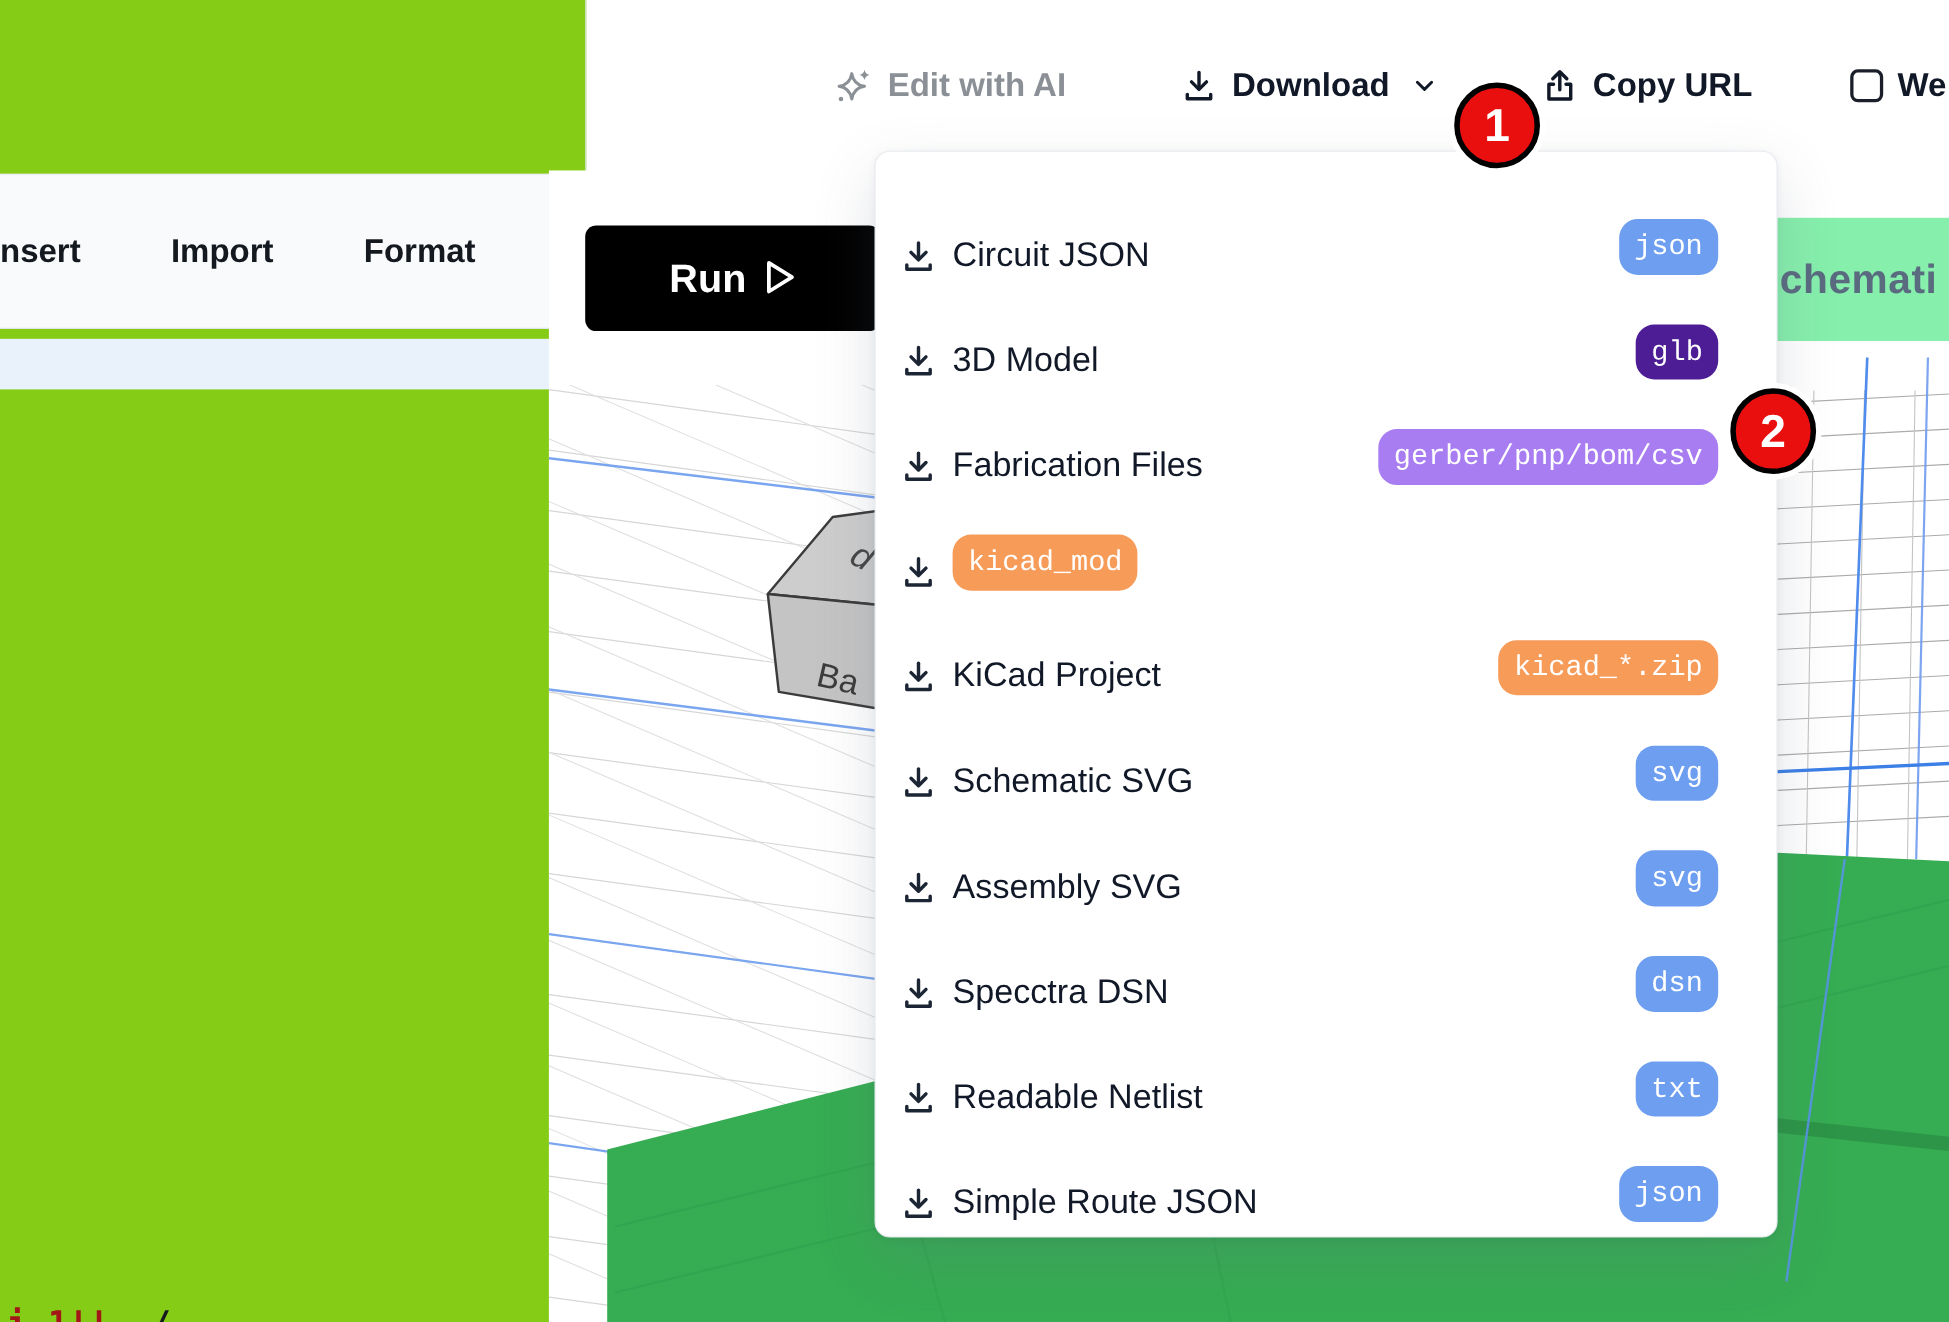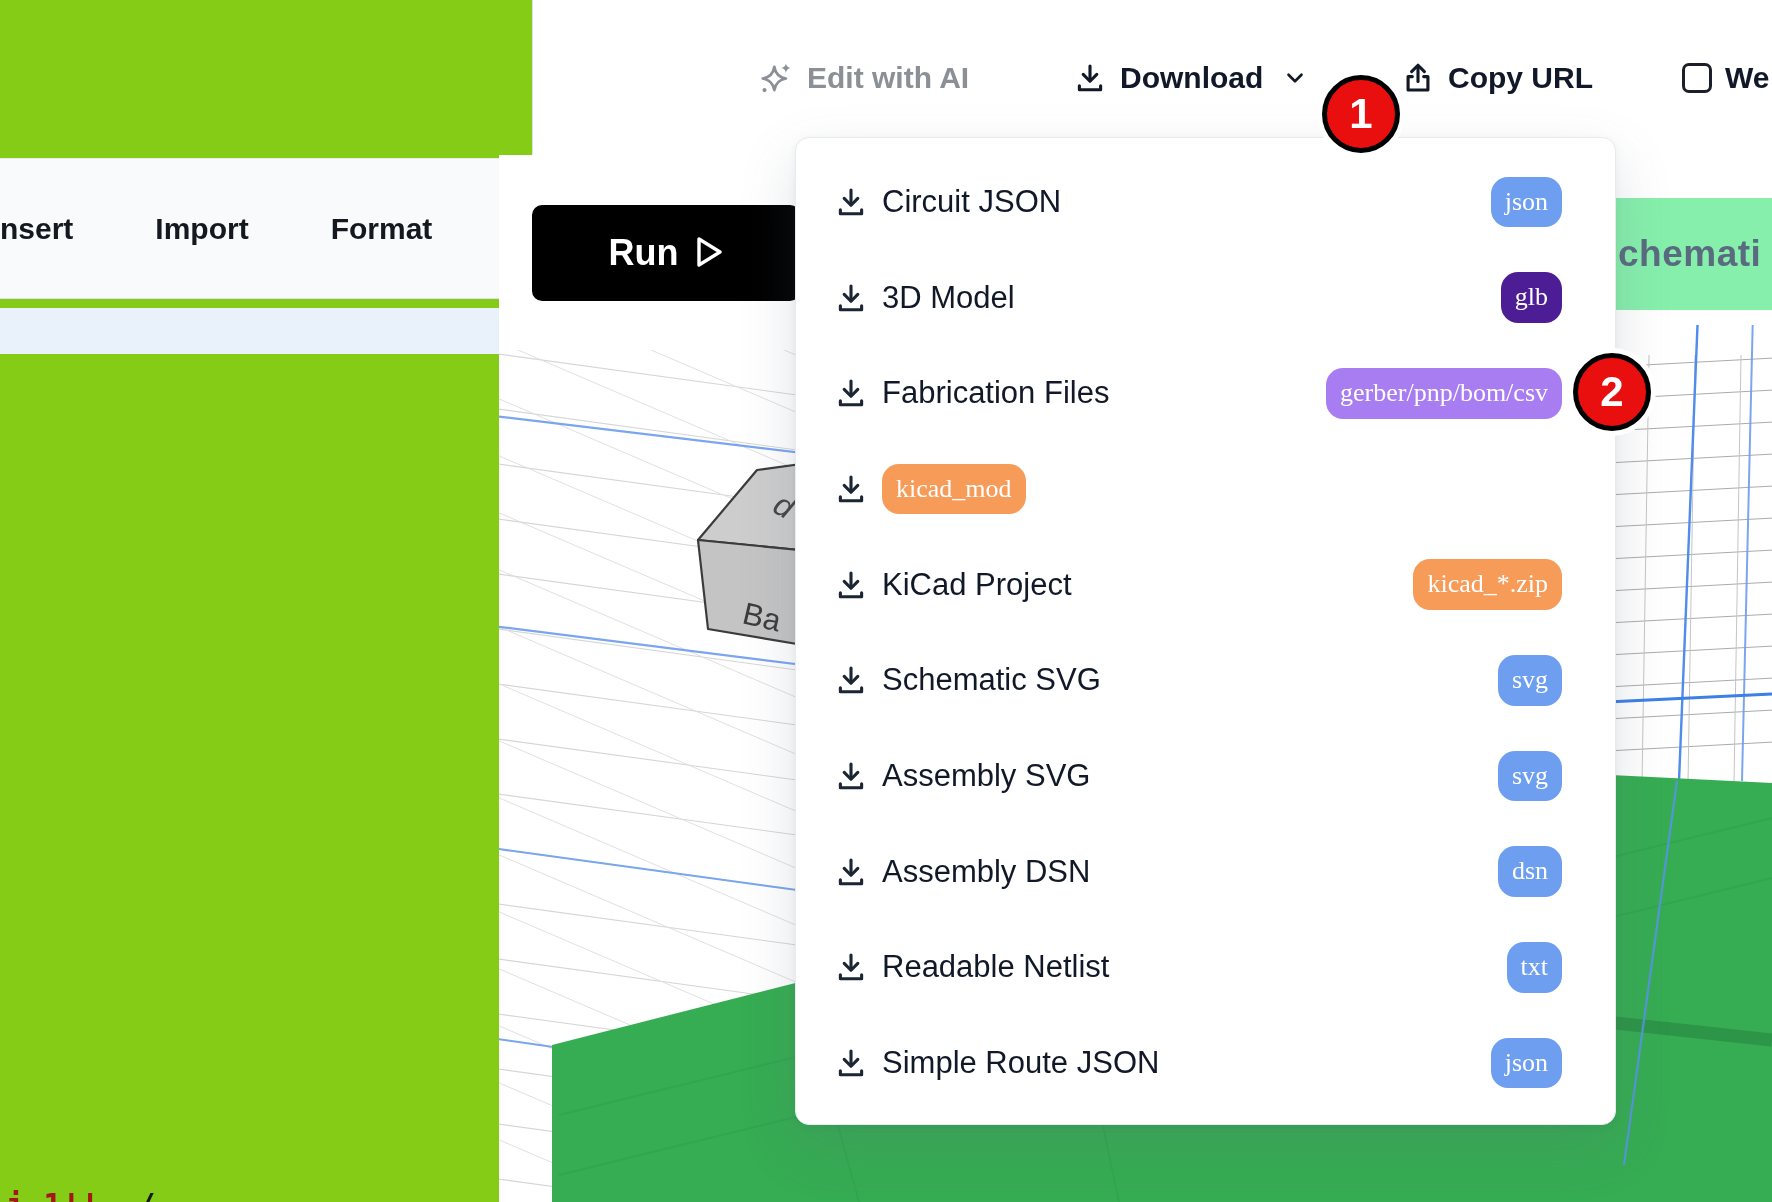--- a/index.html
+++ b/index.html
@@ -29,24 +29,24 @@
   .scene{position:absolute;left:0;top:0;}
   .tabbar{position:absolute;left:1000px;top:43px;right:0;height:112px;background:#86efac;z-index:1;display:flex;align-items:center;}
   .tabbar .tab-label{margin-left:119px;font-size:37px;font-weight:600;color:#5a6b80;letter-spacing:.5px;white-space:nowrap;}
   .run-btn{position:absolute;left:33px;top:50px;width:268px;height:96px;background:#000000;border:none;border-radius:10px;
     display:flex;align-items:center;justify-content:center;gap:18px;z-index:2;cursor:pointer;}
   .run-btn .run-label{color:#ffffff;font-size:36px;font-weight:700;font-family:"Liberation Sans",sans-serif;}
   
   .dropdown{position:absolute;left:795px;top:137px;width:821px;height:988px;background:#ffffff;
     border:1px solid #e7eaf0;border-radius:14px;box-sizing:border-box;padding-top:16px;
     box-shadow:0 22px 55px rgba(90,100,120,.18),0 2px 8px rgba(0,0,0,.05);z-index:10;}
-  .menu-item{height:95.7px;display:flex;align-items:center;padding:0 53px 0 38px;cursor:pointer;}
+  .menu-item{height:95.7px;display:flex;align-items:flex-end;padding:0 53px 0 22px;cursor:pointer;}
   .mi-icon{width:34px;height:34px;margin-right:14px;flex:none;}
   .mi-label{font-size:31px;font-weight:500;color:#111827;flex:1;white-space:nowrap;}
-  .badge{font-family:Liberation Serif, serif;font-size:26px;color:#ffffff;
+  .badge{font-family:Liberation Mono, monospace;font-size:26px;color:#ffffff;
     padding:11px 14px;border-radius:17px;line-height:1.1;white-space:nowrap;}
   .badge-blue{background:#6d9ef0;}
   .badge-green{background:#4c1d95;}
   .badge-purple{background:#a97df2;}
   .badge-orange{background:#f79b59;}
   
   .annot{position:absolute;width:68px;height:68px;border:5px solid #000;border-radius:50%;background:#ea0f0f;
     box-shadow:0 0 0 5px #ffffff;display:flex;align-items:center;justify-content:center;
     color:#fff;font-size:42px;font-weight:700;z-index:20;}
   .annot-1{left:1322px;top:75px;}
@@ -276,21 +276,21 @@
             </svg></span>
           <span class="mi-label">Assembly SVG</span>
           <span class="badge badge-blue">svg</span>
         </div>
         <div class="menu-item">
           <span class="mi-icon"><svg width="34" height="34" viewBox="0 0 24 24" fill="none" stroke="#1b2534" stroke-width="2.2" stroke-linecap="round" stroke-linejoin="round">
               <path d="M12 3.5 v10"></path>
               <path d="M7.2 9.5 L12 14.3 L16.8 9.5"></path>
               <path d="M4.5 17.5 v2.8 h15 v-2.8"></path>
             </svg></span>
-          <span class="mi-label">Assembly DSN</span>
+          <span class="mi-label">Specctra DSN</span>
           <span class="badge badge-blue">dsn</span>
         </div>
         <div class="menu-item">
           <span class="mi-icon"><svg width="34" height="34" viewBox="0 0 24 24" fill="none" stroke="#1b2534" stroke-width="2.2" stroke-linecap="round" stroke-linejoin="round">
               <path d="M12 3.5 v10"></path>
               <path d="M7.2 9.5 L12 14.3 L16.8 9.5"></path>
               <path d="M4.5 17.5 v2.8 h15 v-2.8"></path>
             </svg></span>
           <span class="mi-label">Readable Netlist</span>
           <span class="badge badge-blue">txt</span>

